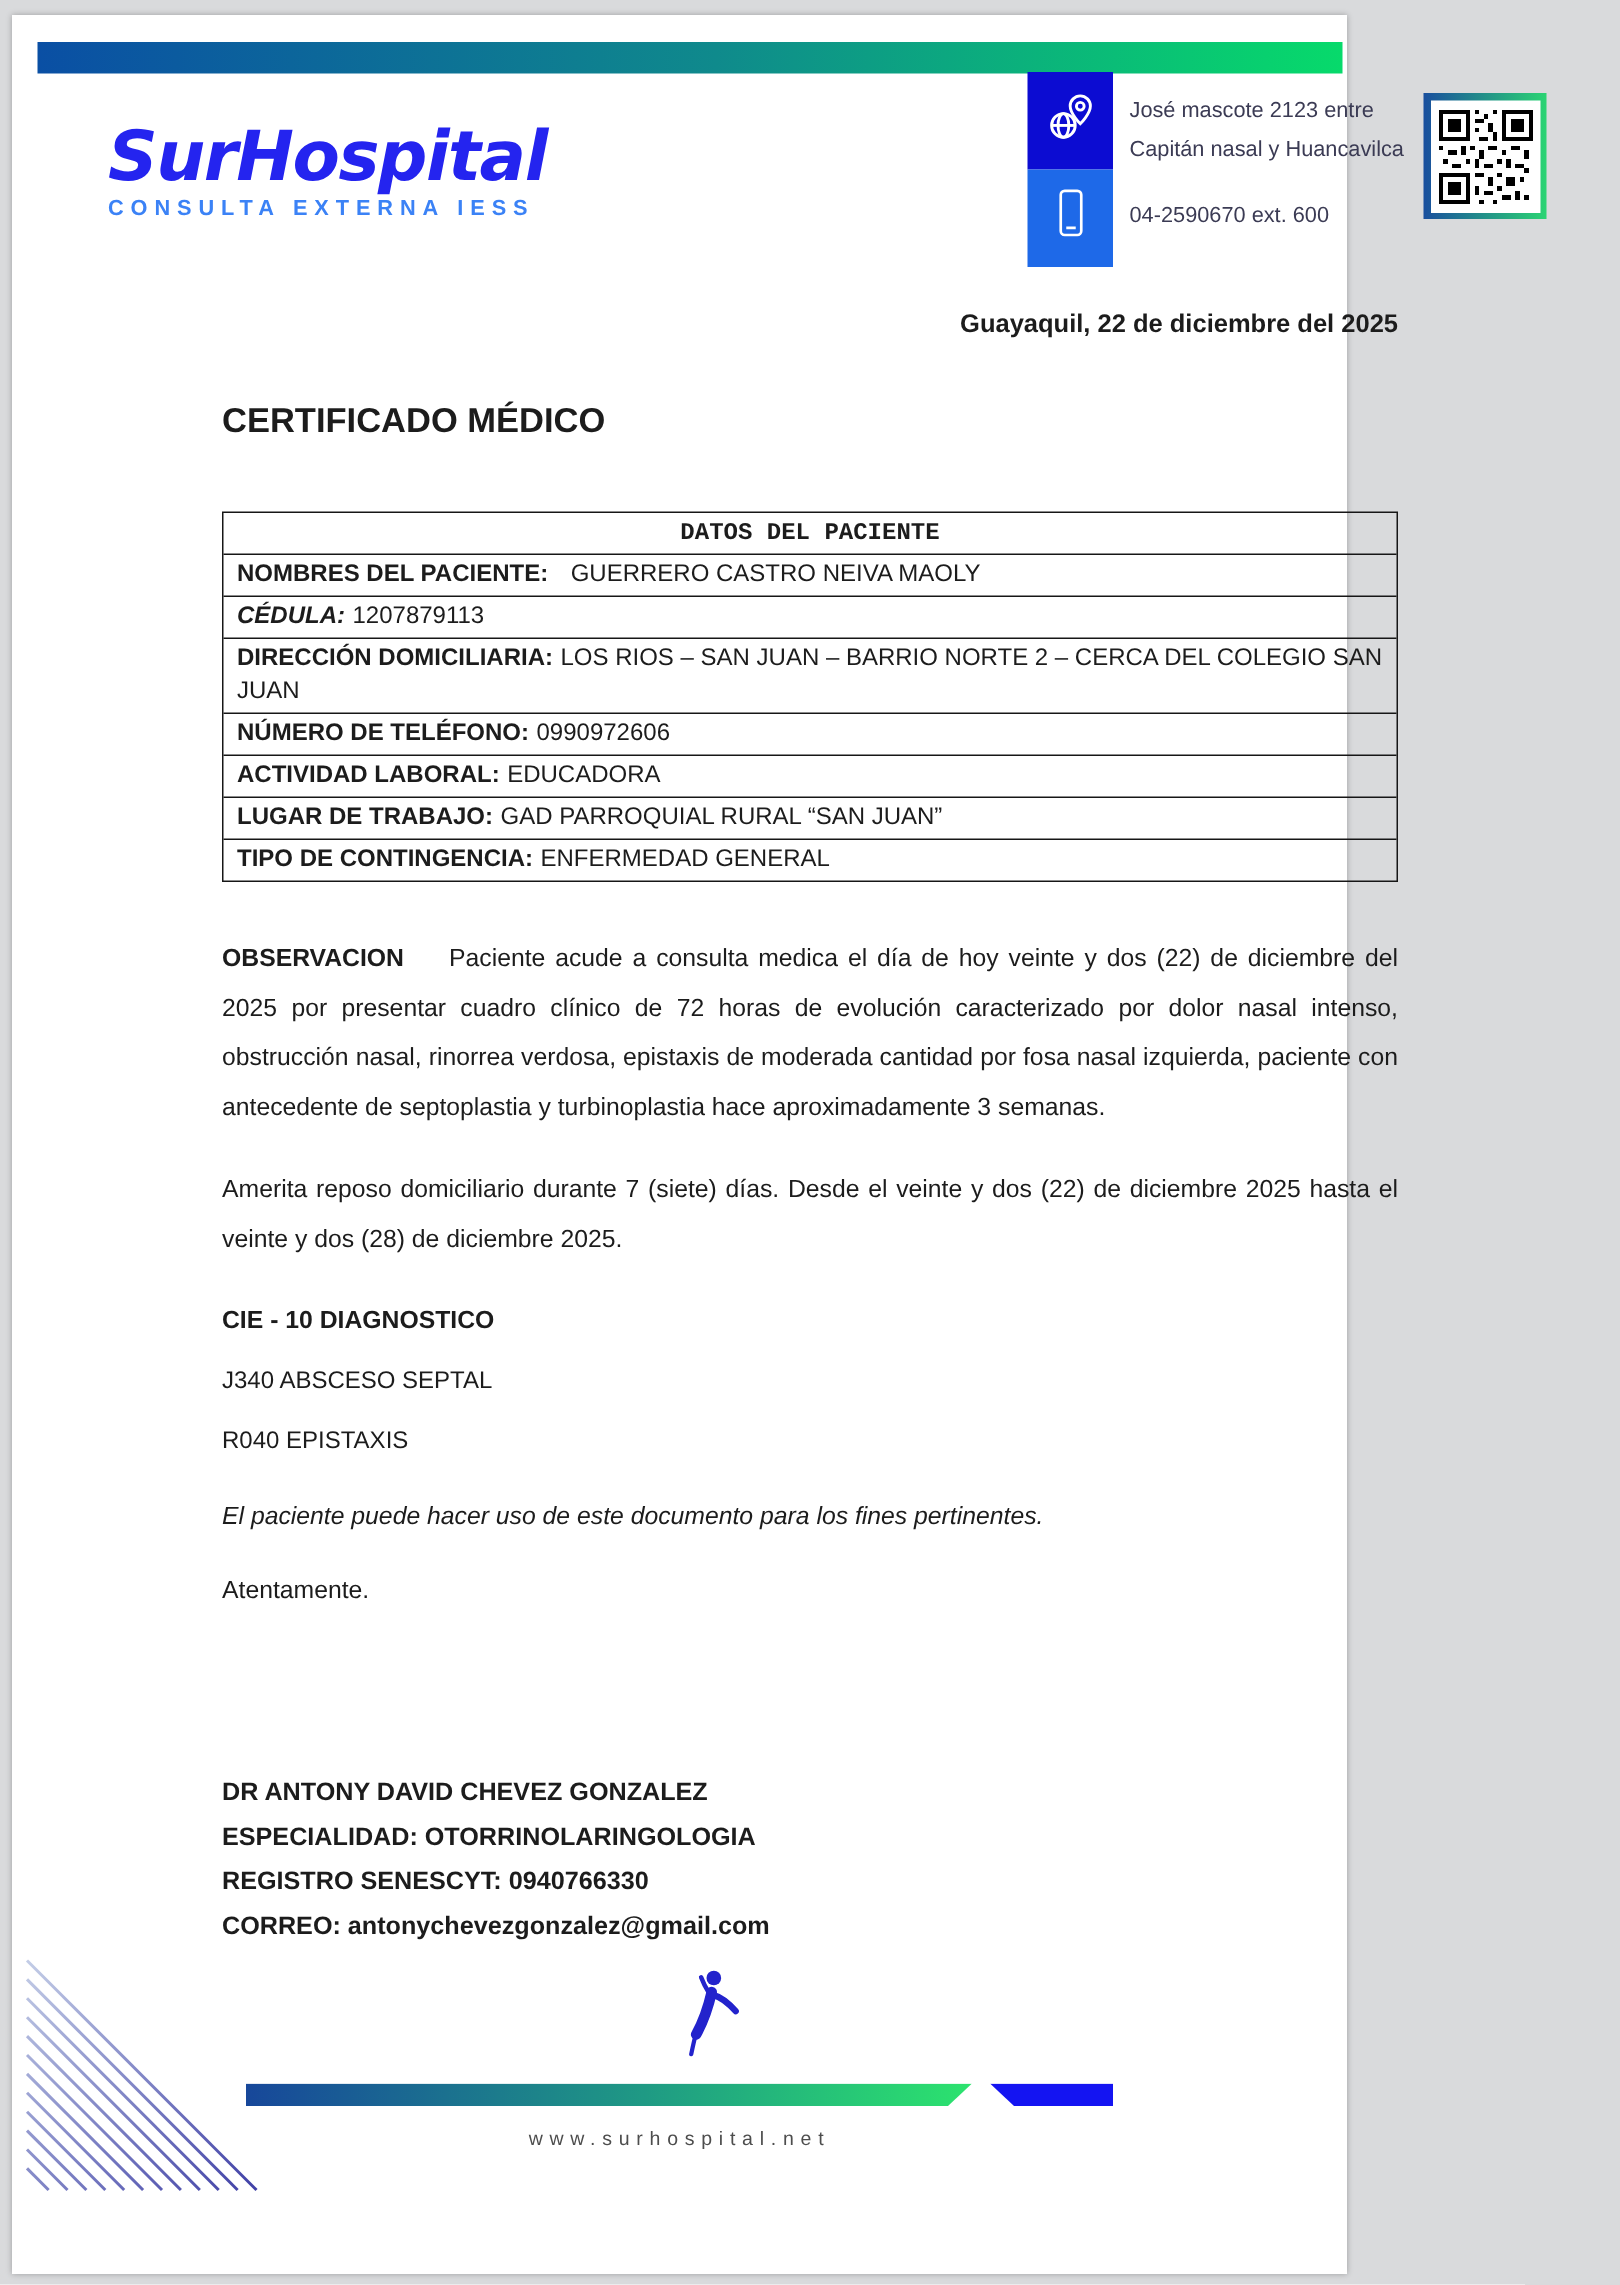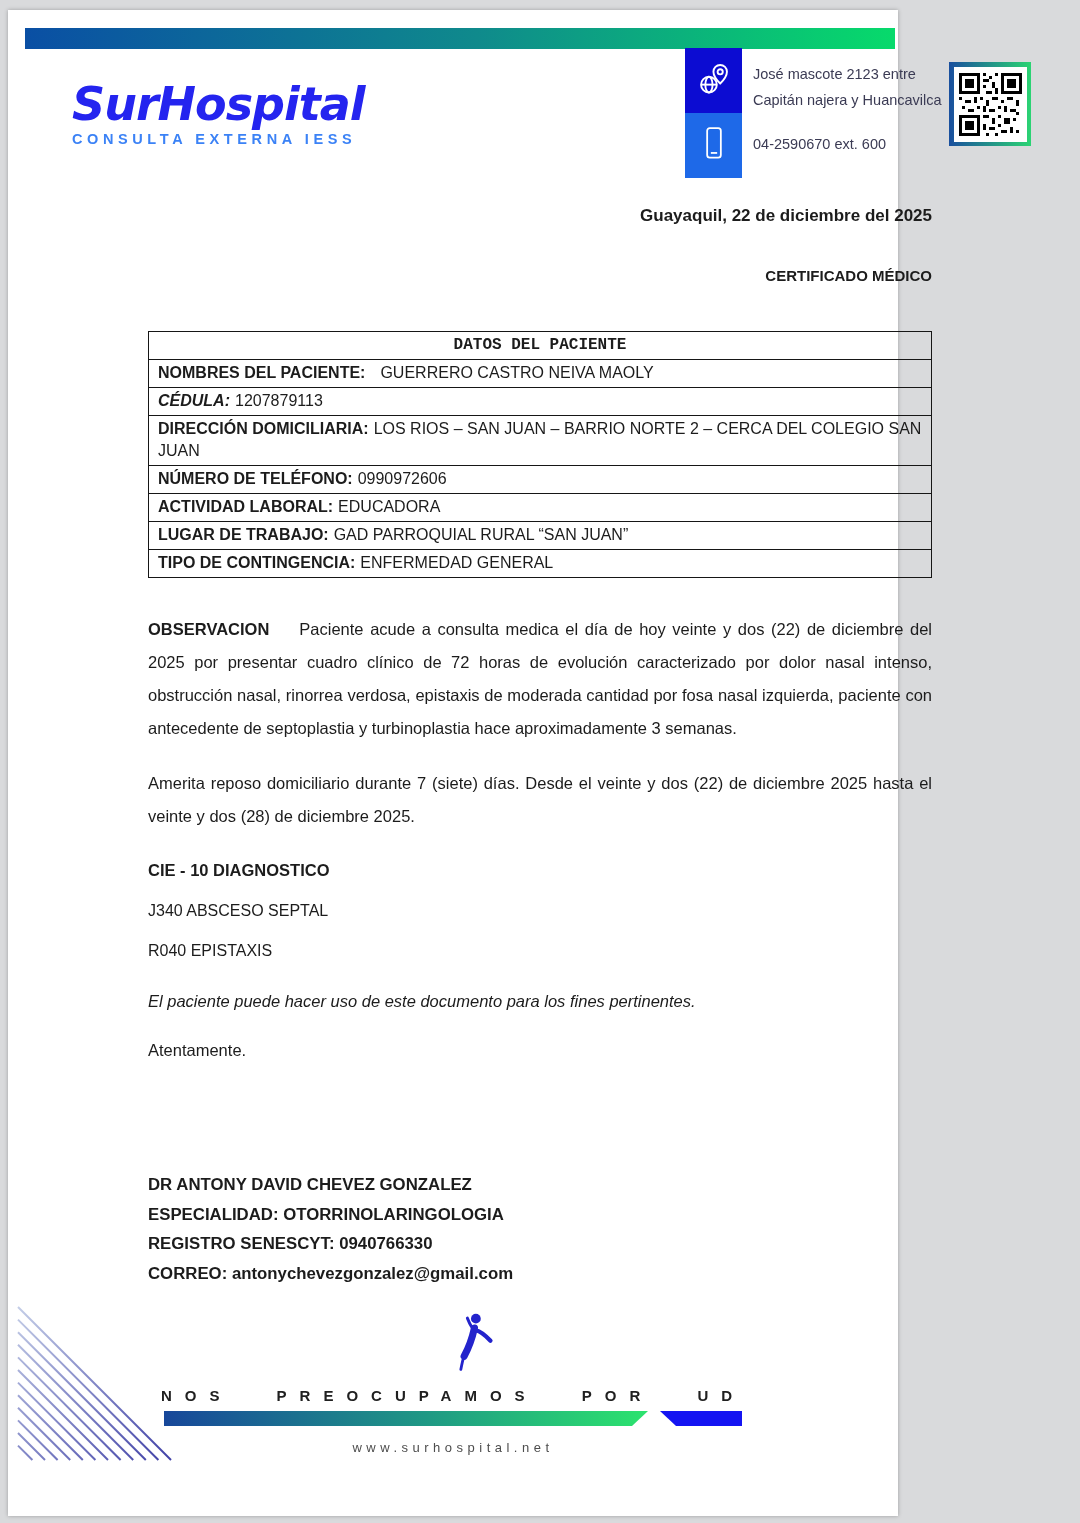--- a/index.html
+++ b/index.html
@@ -44,21 +44,21 @@
   .qr-inner{
     position:absolute;inset:4.5px;background:#ffffff;
     display:flex;align-items:center;justify-content:center;
   }
   
   .content{
     position:absolute;left:140px;top:196px;width:784px;
     font-size:16.5px;color:#1c1c1c;
   }
   .date{text-align:right;font-weight:bold;font-size:17px;}
-  .doc-title{text-align:right;font-weight:bold;font-size:15px;margin:41px 0 0;}
+  .doc-title{text-align:left;font-weight:bold;font-size:23px;margin:41px 0 0;}
   .ptable{margin-top:47px;border:1.6px solid #161616;}
   .prow{border-top:1.6px solid #161616;padding:2px 9px 3px;font-size:16px;line-height:22px;}
   .prow.head{border-top:none;text-align:center;font-weight:bold;font-family:Liberation Mono, monospace;}
   .plabel{font-weight:bold;}
   .plabel.it{font-style:italic;}
   .pvalue{margin-left:5px;}
   .pvalue.wide{margin-left:15px;}
   .obs{margin-top:35px;text-align:justify;line-height:33px;}
   .obs-label{font-weight:bold;margin-right:30px;}
   .rest{margin-top:22px;text-align:justify;line-height:33px;}
@@ -117,21 +117,21 @@
         <svg width="34" height="40" viewBox="0 0 32 38" fill="none" stroke="#ffffff" stroke-width="1.7">
           <rect x="9.5" y="4" width="13" height="28" rx="2.5"></rect>
           <line x1="13" y1="27.5" x2="19" y2="27.5"></line>
         </svg>
       </span>
     </div>
   </div>
 
   <div class="contact-text">
     <div>José mascote 2123 entre</div>
-    <div>Capitán najera y Huancavilca</div>
+    <div>Capitán nasal y Huancavilca</div>
     <div class="contact-phone">04-2590670 ext. 600</div>
   </div>
 
   <div class="qr-wrap">
     <div class="qr-inner">
       <svg width="63" height="63" viewBox="0 0 63 63" shape-rendering="crispEdges">
         <g fill="#000000">
           <rect x="0" y="0" width="21" height="21"></rect>
             <rect x="42" y="0" width="21" height="21"></rect>
             <rect x="0" y="42" width="21" height="21"></rect>
@@ -245,21 +245,20 @@
   <div class="footer">
     <div class="figure-wrap">
       <svg width="46" height="64" viewBox="0 0 48 68" fill="none">
         <circle cx="26" cy="6" r="5.2" fill="#2323cc"></circle>
         <path d="M24.5 16 C22 27 19 36 13.5 46" stroke="#2323cc" stroke-width="7.5" stroke-linecap="round"></path>
         <path d="M13.5 45 C12 50 11 55 10 60" stroke="#2323cc" stroke-width="3" stroke-linecap="round"></path>
         <path d="M25.5 18 C31 19.5 36.5 24 41.5 29.5" stroke="#2323cc" stroke-width="4.5" stroke-linecap="round"></path>
         <path d="M22.5 16.5 C20 12.5 18.5 9.5 17 5.5" stroke="#2323cc" stroke-width="3.2" stroke-linecap="round"></path>
       </svg>
     </div>
-    <div class="slogan">NOS PREOCUPAMOS POR UD</div>
     <div class="bar-row">
       <div class="bar-grad"></div>
       <div class="bar-gap"></div>
       <div class="bar-blue"></div>
     </div>
     <div class="website">www.surhospital.net</div>
   </div>
 
   <svg class="diagonals" width="172" height="162" viewBox="0 0 172 162">
     <defs>

